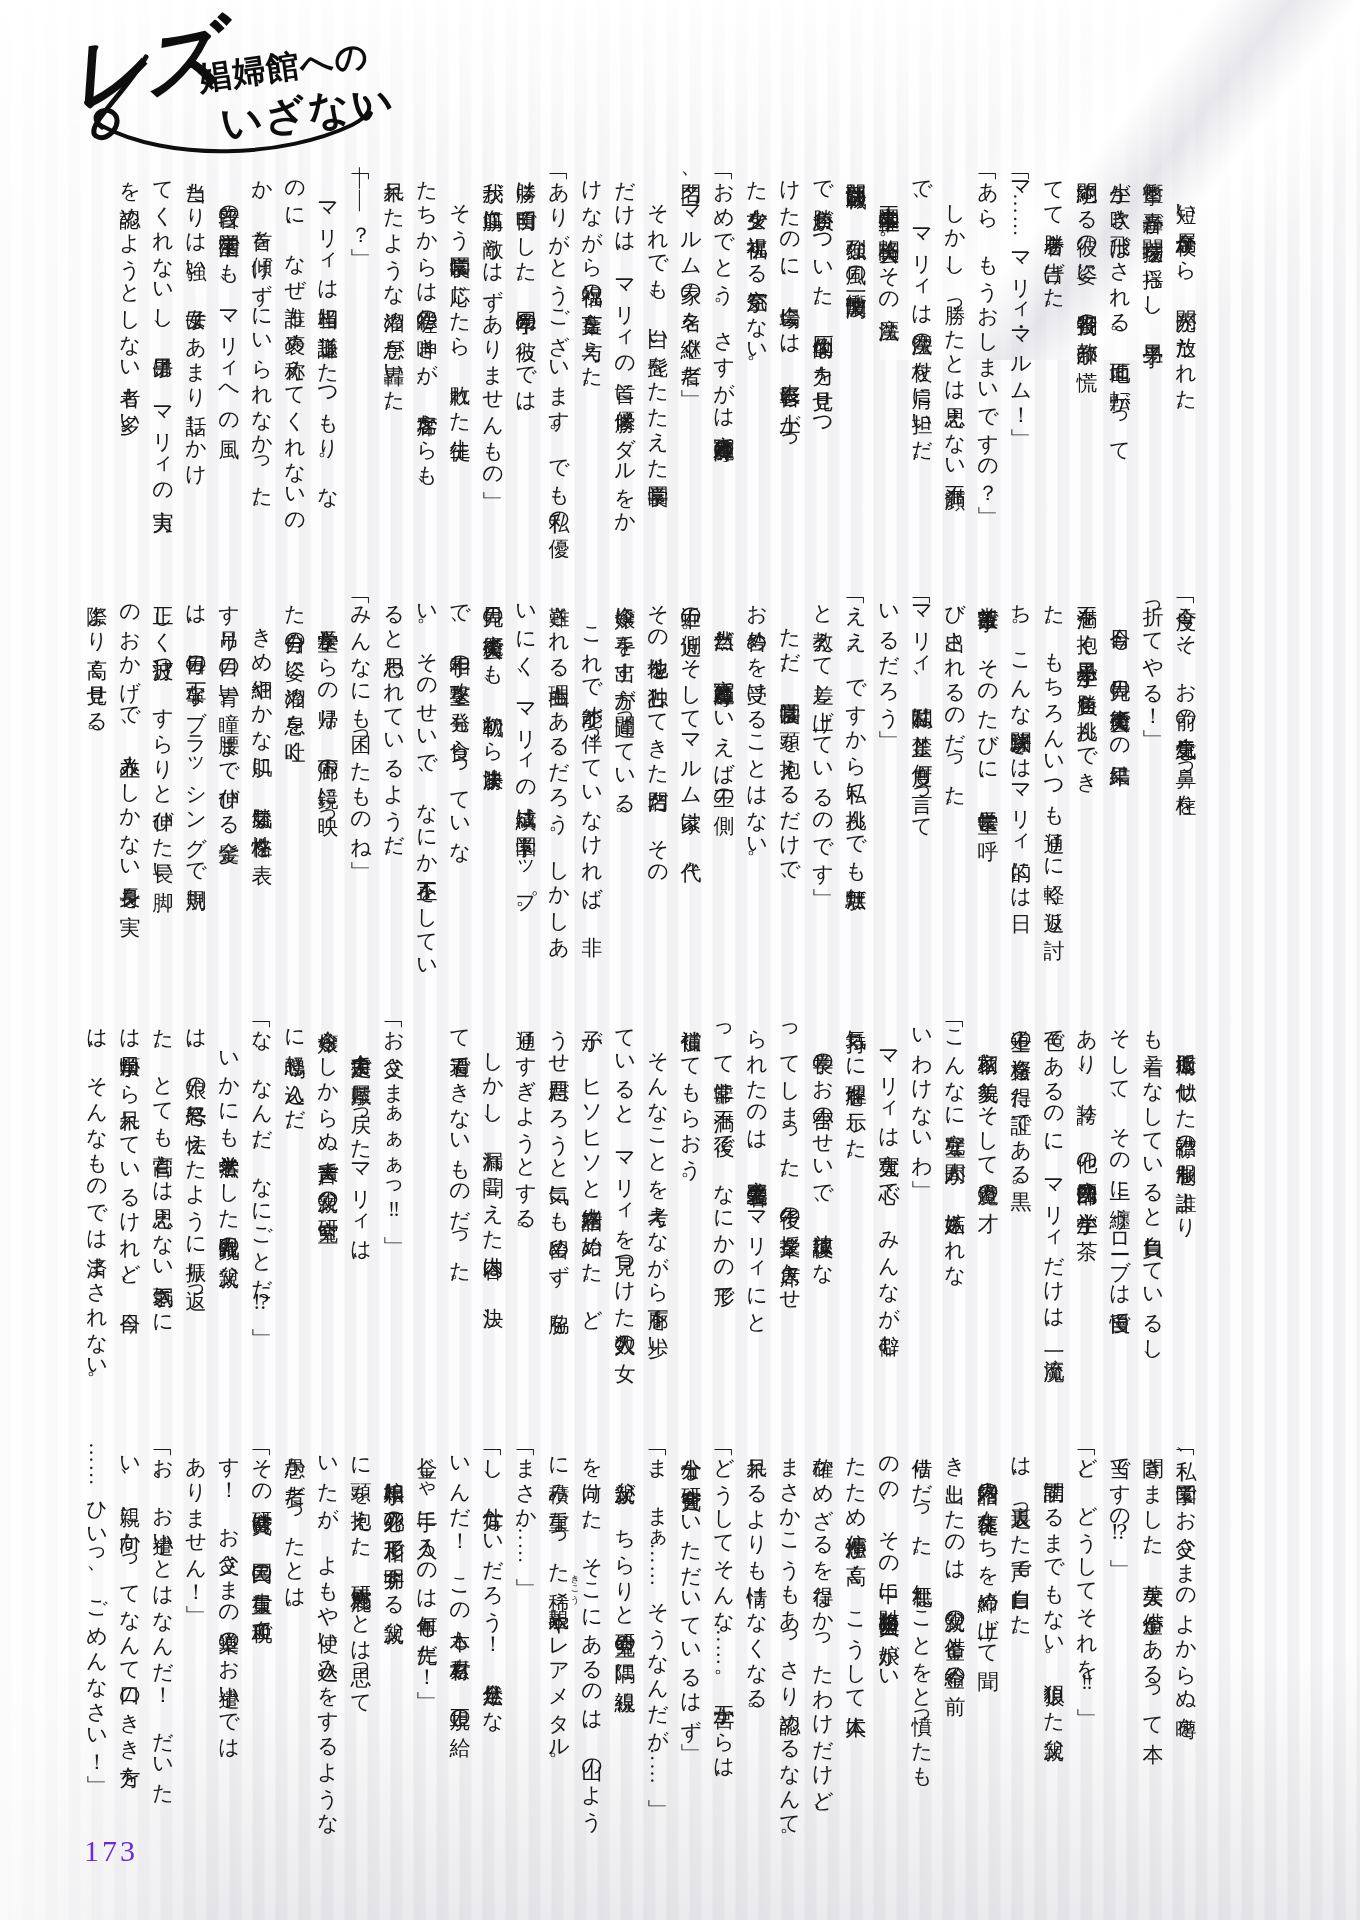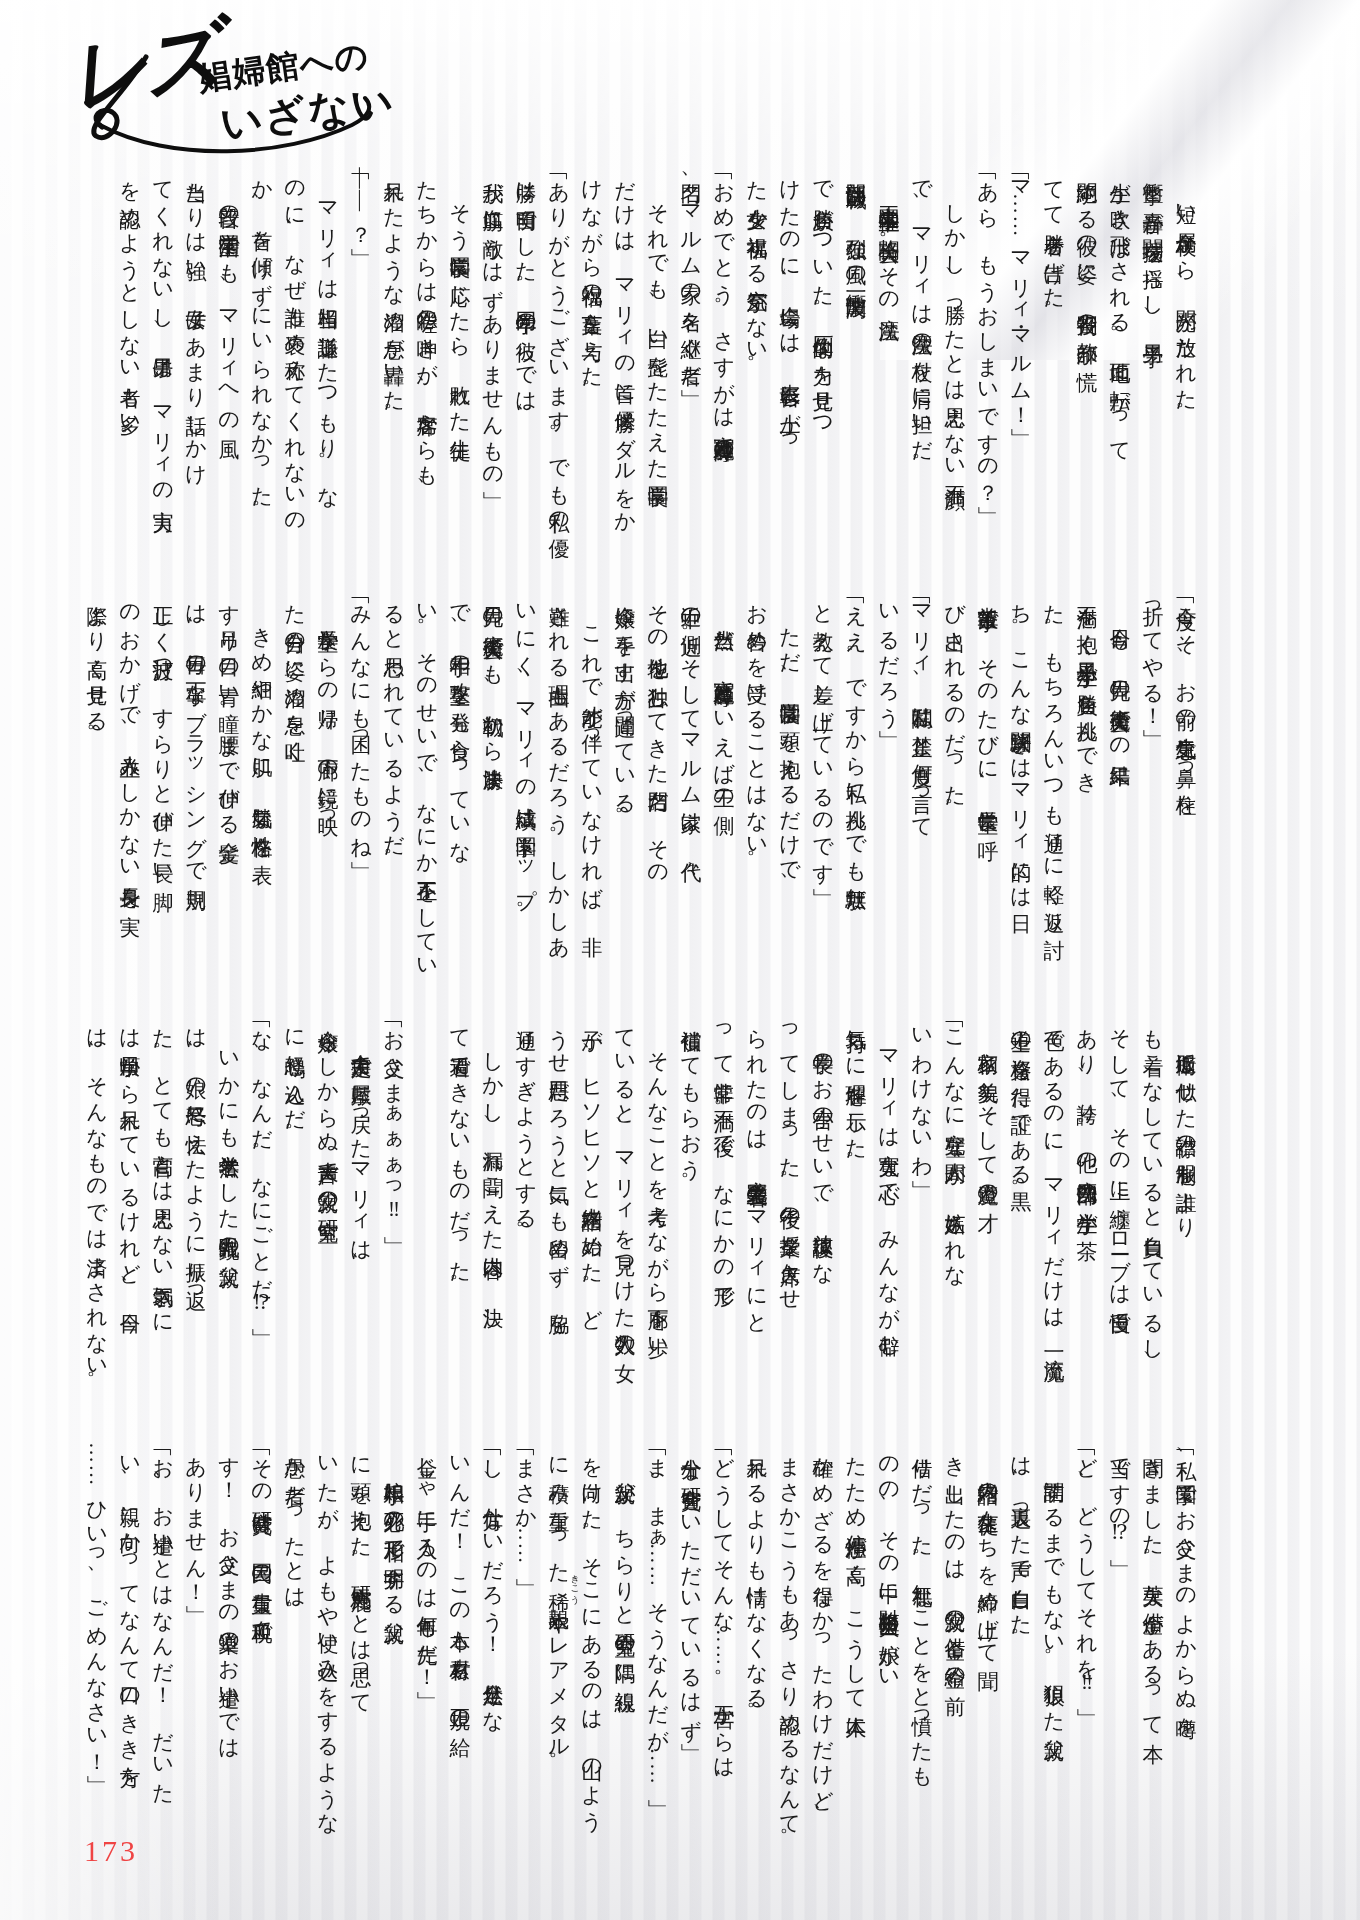--- a/index.html
+++ b/index.html
@@ -34,21 +34,21 @@
     font-size:21px;line-height:33px;letter-spacing:1.5px;
     color:#1a1a1a;
   }
   .band ruby rt{font-size:9px;letter-spacing:0;}
   .band-1{top:166px;}
   .band-2{top:590px;}
   .band-3{top:1014px;}
   .band-4{top:1442px;}
   .page-number{
     position:absolute;left:84px;top:1834px;
-    font-size:30px;letter-spacing:3px;color:#ef4444;
+    font-size:30px;letter-spacing:3px;color:#6d28d9;
   }
 </style>
 </head>
 <body>
 
 <div class="bg-overlay"></div>
 <div class="bg-streaks"></div>
 
 <div class="logo">
   <svg width="345" height="150" viewBox="0 0 345 150">

